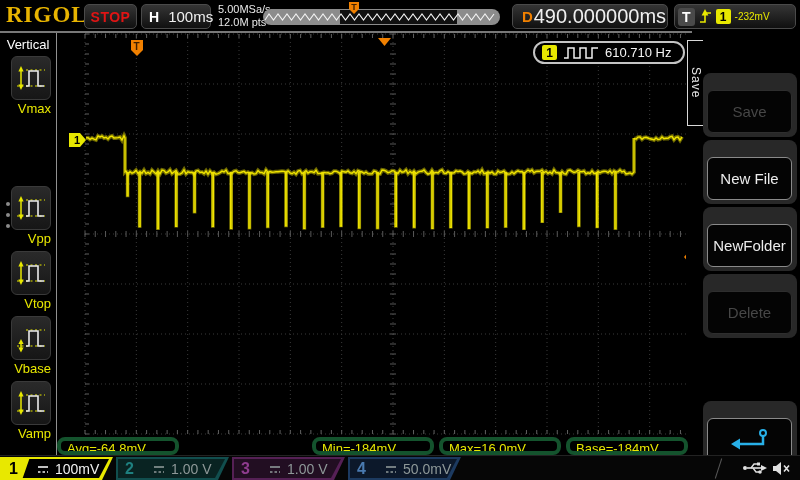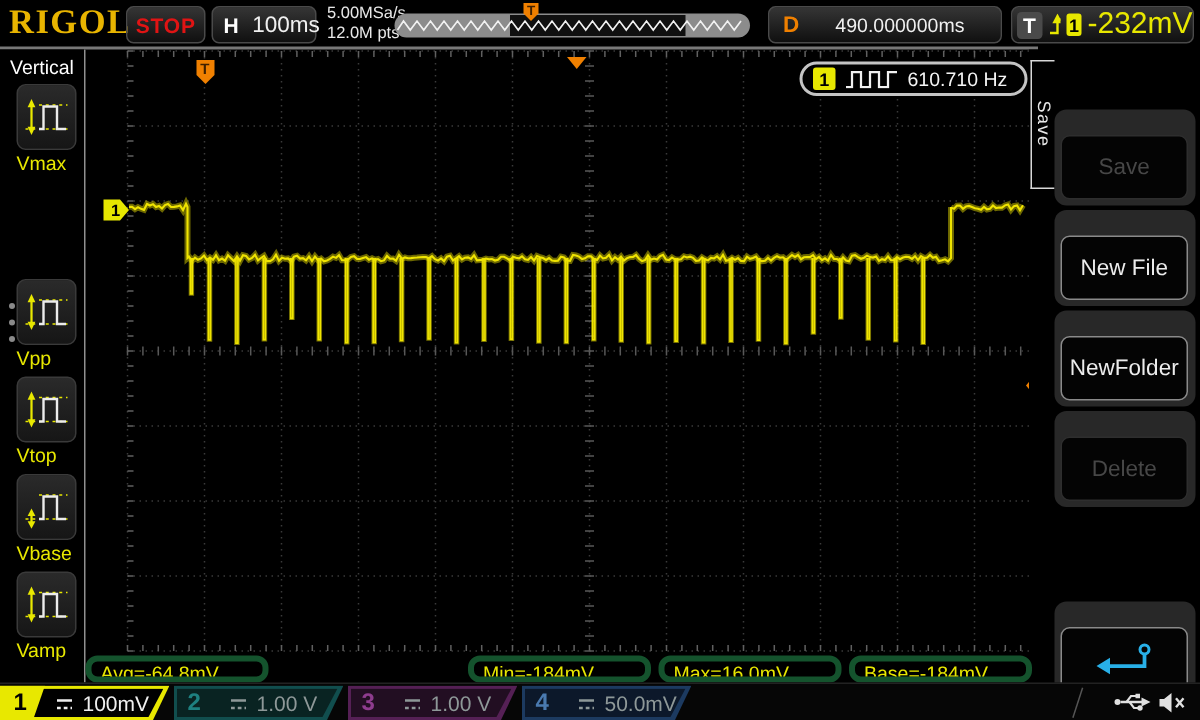--- a/index.html
+++ b/index.html
@@ -20,33 +20,33 @@
   #h-badge .hletter{color:#fff;font-weight:bold;font-size:14px;margin-left:7px;}
   #h-badge .tb{color:#f0f0f0;font-size:15px;margin-left:9px;}
   #acq{position:absolute;left:218px;top:3px;color:#e8e8e8;font-size:11px;line-height:13px;}
   #preview{position:absolute;left:263px;top:9px;width:237px;height:16px;background:#8c8c8c;
            border-radius:8px;}
   #preview-window{position:absolute;left:77px;top:1px;width:117px;height:14px;background:#101010;}
   #preview svg{position:absolute;left:0;top:0;}
   #preview-tflag{position:absolute;left:348px;top:1px;}
   #d-badge{left:512px;width:156px;}
   #d-badge .dletter{color:#f08000;font-weight:bold;font-size:15px;margin-left:9px;}
-  #d-badge .dval{color:#f0f0f0;font-size:13px;flex:1;text-align:center;}
+  #d-badge .dval{color:#f0f0f0;font-size:20px;flex:1;text-align:center;}
   #t-badge{left:674px;width:122px;gap:4px;}
   #t-badge .tletter{color:#fff;font-weight:bold;font-size:14px;background:#4a4a4a;
                     border-radius:3px;padding:1px 4px;margin-left:3px;}
-  #t-badge .tlevel{color:#e8e800;font-size:20px;}
+  #t-badge .tlevel{color:#e8e800;font-size:10px;}
   .ch-badge-sm{width:15px;height:15px;background:#e8e800;border-radius:2px;color:#000;
                font-size:12px;font-weight:bold;display:flex;align-items:center;justify-content:center;}
 
   
   #left-sidebar{position:absolute;left:0;top:33px;width:57px;height:422px;background:#000;
                 border-right:1px solid #909090;box-sizing:border-box;}
   #left-menu-title{color:#fff;font-size:13px;text-align:center;padding-top:4px;}
-  .lm-item{position:absolute;left:11px;width:40px;text-align:left;}
+  .lm-item{position:absolute;left:11px;width:40px;text-align:right;}
   .lm-btn{width:40px;height:44px;background:linear-gradient(#2a2a2a,#161616);
           border:1px solid #3a3a3a;border-radius:6px;box-sizing:border-box;
           display:flex;align-items:center;justify-content:center;}
   .lm-label{color:#e8e800;font-size:13px;margin-top:1px;}
   .page-dot{position:absolute;left:6px;width:4px;height:4px;border-radius:50%;background:#8a8a8a;}
 
   
   #scope{position:absolute;left:57px;top:33px;}
   #freq-counter{position:absolute;left:533px;top:41px;width:152px;height:23px;background:#000;
                 border:2px solid #c4c4c4;border-radius:12px;box-sizing:border-box;

